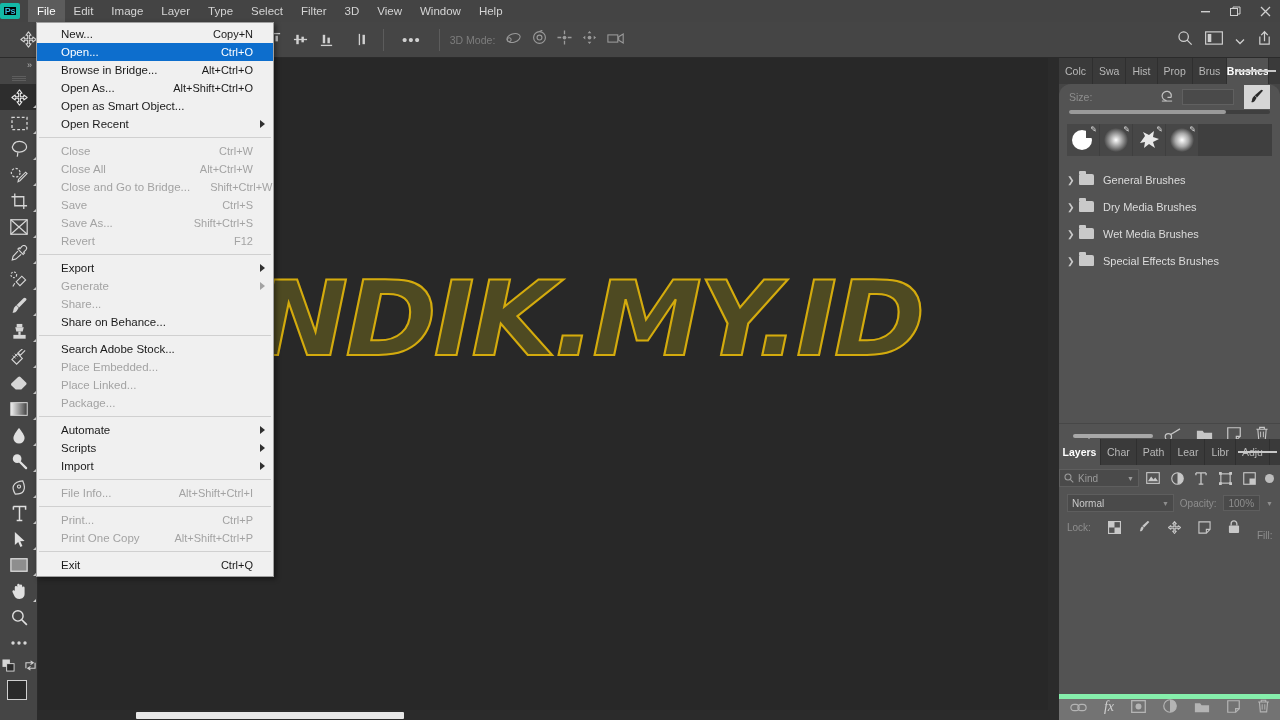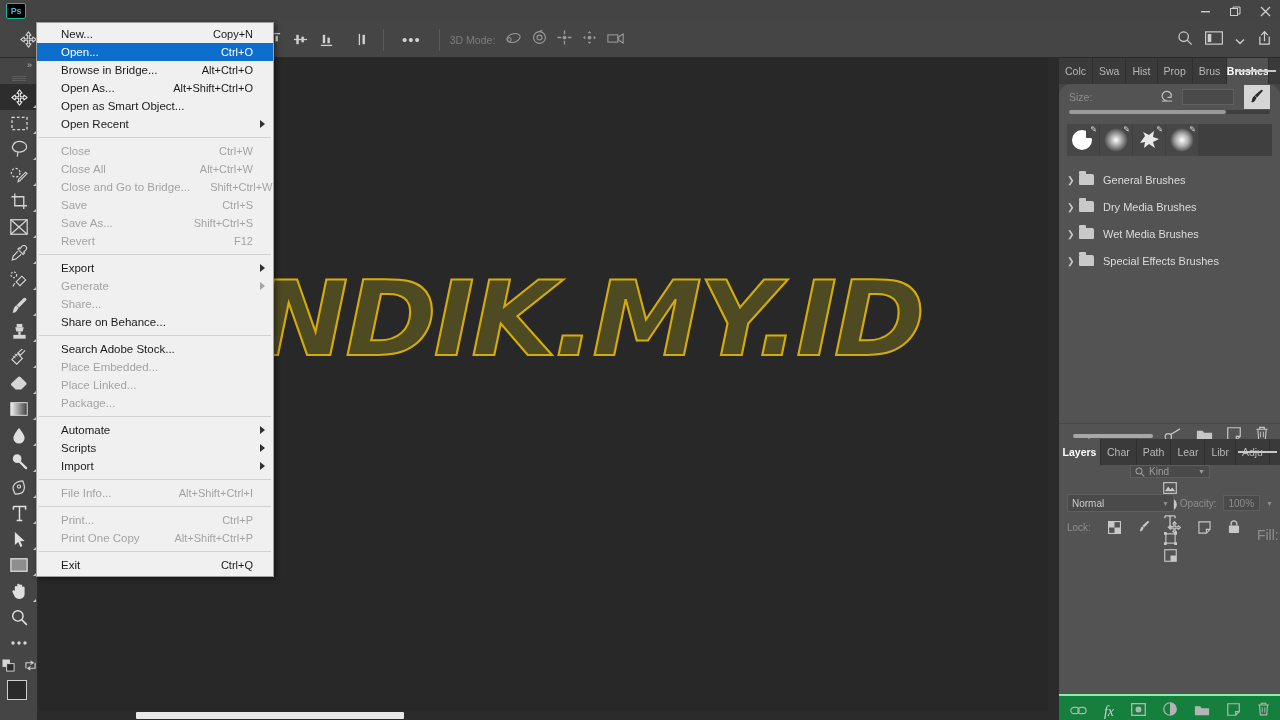--- a/index.html
+++ b/index.html
@@ -12,23 +12,23 @@
   }
   #app { position: relative; width: 1280px; height: 720px; }
 
   
   .titlebar {
     position: absolute; top: 0; left: 0; width: 1280px; height: 22px;
     background: #444444;
     display: flex; align-items: center;
   }
   .ps-logo {
-    width: 20px; height: 16px; margin-left: 6px;
+    width: 20px; height: 16px; margin-left: 0;
     background: #000000;
-    border: 1px solid #14b8a6;
+    border: 4px solid #14b8a6;
     border-radius: 2px;
     color: #3bb3d6; font-size: 9px; font-weight: bold;
     display: flex; align-items: center; justify-content: center;
     letter-spacing: -0.3px;
   }
   .menubar { display: flex; align-items: center; height: 22px; margin-left: 8px; }
   .menubar-item {
     padding: 0 9px; height: 22px; line-height: 22px;
     font-size: 11.5px; color: #d4d4d4; cursor: default; white-space: nowrap;
   }
@@ -202,21 +202,21 @@
     border-top: 1px solid #474747;
   }
   .bf-slider { width: 80px; height: 4px; background: #a8a8a8; margin-left: 14px; border-radius:2px; position:relative;}
   .bf-caret { position:absolute; left: 10px; bottom: -8px; width:0;height:0;
      border-left:6px solid transparent; border-right:6px solid transparent; border-bottom:8px solid #e0e0e0;}
   .bf-icons { margin-left: auto; display: flex; align-items: center; gap: 14px; padding-right: 12px; color: #c6c6c6; }
 
   
   .layers-dock { position: absolute; top: 381px; left: 0; width: 222px; height: 281px; background: #454545; }
   .layers-body { background: #535353; height: 255px; position: relative; }
-  .filter-row { display: flex; align-items: center; height: 26px; padding: 0 0; gap: 4px; flex-direction: column; }
+  .filter-row { display: flex; align-items: center; height: 26px; padding: 0 0; gap: 4px; }
   .kind-select {
     display: flex; align-items: center; width: 80px; height: 18px;
     background: #4a4a4a; border: 1px solid #5e5e5e; font-size: 10px; color: #9a9a9a;
     padding: 0 4px; gap: 4px;
   }
   .kind-select .caret { margin-left: auto; font-size: 7px; }
   .filt-ico { width: 20px; height: 18px; display: flex; align-items: center; justify-content: center; color: #c8c8c8; }
   .filt-toggle { width: 9px; height: 9px; border-radius: 50%; background: #bdbdbd; margin-left: 2px; }
   .blend-row { display: flex; align-items: center; height: 24px; padding: 0 8px; gap: 6px; }
   .blend-select {
@@ -226,25 +226,25 @@
   .blend-select .caret { margin-left: auto; font-size: 7px; color:#8e8e8e; }
   .op-label { font-size: 10px; color: #8e8e8e; }
   .op-val {
     width: 38px; height: 16px; background: #4a4a4a; border: 1px solid #5e5e5e;
     font-size: 10px; color: #8e8e8e; display: flex; align-items: center; justify-content: center;
   }
   .op-caret { font-size: 7px; color: #8e8e8e; }
   .lock-row { display: flex; align-items: center; height: 24px; padding: 0 8px; gap: 17px; }
   .lock-label { font-size: 10px; color: #8e8e8e; }
   .lock-ico { color: #c8c8c8; display: flex; align-items: center; }
-  .fill-label { font-size: 14px; color: #8e8e8e; margin-left: auto; margin-top: 16px; }
+  .fill-label { font-size: 10px; color: #8e8e8e; margin-left: auto; margin-top: 16px; }
   .layers-footer {
     position: absolute; bottom: 0; left: 0; width: 222px; height: 26px;
-    background: #15803d; display: flex; align-items: flex-end; justify-content: center;
-    gap: 17px; color: #b4b4b4; border-top: 2px solid #86efac;
+    background: #737373; display: flex; align-items: flex-start; justify-content: center;
+    gap: 17px; color: #b4b4b4; border-top: 5px solid #86efac;
   }
 
   
   .menu-dropdown {
     position: absolute; left: 36px; top: 22px; width: 238px;
     background: #f0f0f0; border: 1px solid #a0a0a0;
     box-shadow: 2px 2px 5px rgba(0,0,0,0.45);
     padding: 2px 0; z-index: 50;
   }
   .mi {
@@ -265,20 +265,33 @@
   .mi.disabled .submenu-arrow { border-left-color: #a3a3a3; }
   .msep { height: 1px; background: #d0d0d0; margin: 4px 2px; }
 </style>
 </head>
 <body>
 
 <div id="app">
 
   <div class="titlebar">
     <div class="ps-logo">Ps</div>
+    <div class="menubar" id="menubar">
+        <div class="menubar-item active">File</div>
+        <div class="menubar-item">Edit</div>
+        <div class="menubar-item">Image</div>
+        <div class="menubar-item">Layer</div>
+        <div class="menubar-item">Type</div>
+        <div class="menubar-item">Select</div>
+        <div class="menubar-item">Filter</div>
+        <div class="menubar-item">3D</div>
+        <div class="menubar-item">View</div>
+        <div class="menubar-item">Window</div>
+        <div class="menubar-item">Help</div>
+      </div>
     <div class="win-controls">
       <div class="win-btn">
         <svg width="11" height="11" viewBox="0 0 11 11">
             <rect x="1" y="5" width="9" height="1.4" fill="#cfcfcf"></rect>
           </svg>
       </div>
       <div class="win-btn">
         <svg width="11" height="11" viewBox="0 0 11 11">
           <rect x="0.5" y="2.5" width="7" height="7" fill="none" stroke="#cfcfcf" stroke-width="1"></rect>
           <path d="M3 2.5 V1 H10 V8 H8" fill="none" stroke="#cfcfcf" stroke-width="1"></path>

